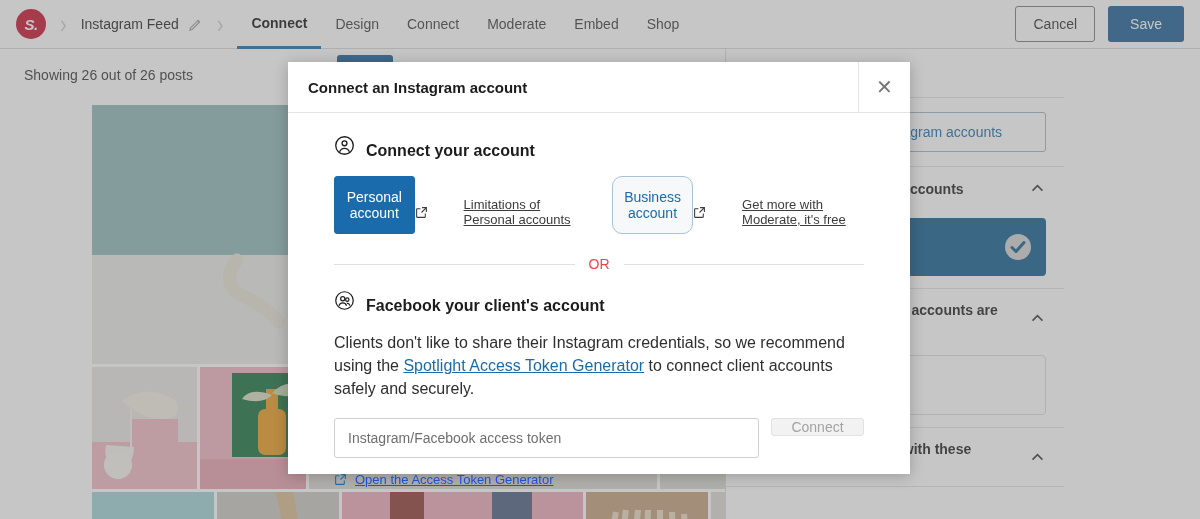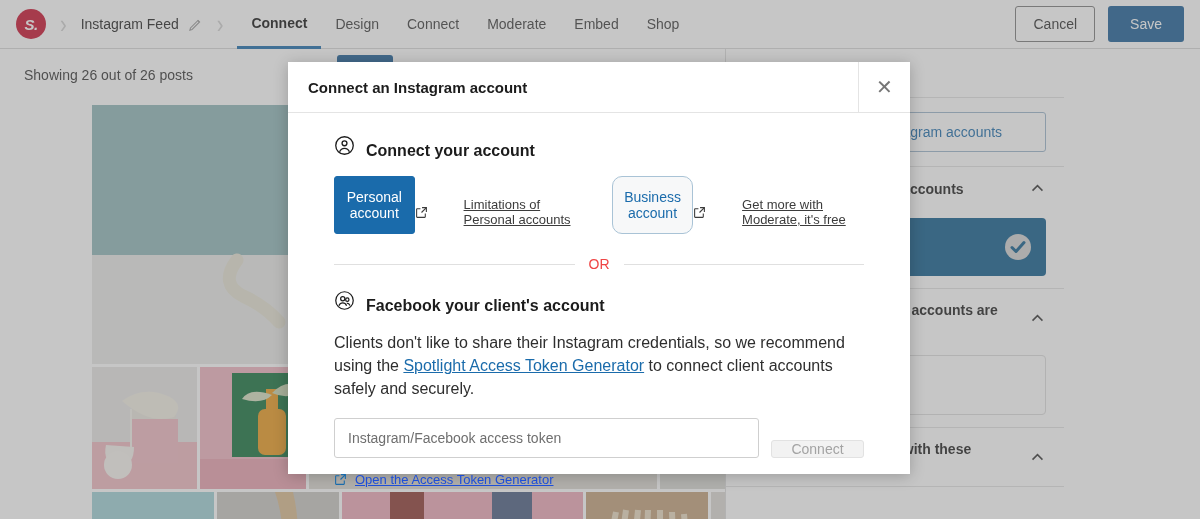--- a/index.html
+++ b/index.html
@@ -155,21 +155,21 @@
     display:flex; align-items:center; gap:8px; margin-top:14px;
     font-size:13px; text-decoration:underline; cursor:pointer;
   }
   .ext-link.dark { color:#3c3c3c;gap:36px; }
   .ext-link.blue { color:#1d4ed8; }
   .or-wrap { display:flex; align-items:center; gap:14px; margin:22px 0 18px 0; }
   .or-line { flex:1; height:1px; background:#e0e0e0; }
   .or-text { font-size:14px; color:#ef4444; }
   .sec-desc { font-size:16px; color:#2e2e2e; line-height:1.45; margin-bottom:17px; }
   .inline-link { color:#1a6bab; text-decoration:underline; cursor:pointer; }
-  .token-row { display:flex; gap:12px; align-items:flex-end; }
+  .token-row { display:flex; gap:12px; align-items:flex-start; }
   .token-input {
     flex:1; border:1px solid #cfcfcf; border-radius:3px;
     padding:11px 13px; font-size:14px; color:#1c1c1c;
     font-family:"Liberation Sans", sans-serif; background:#ffffff; outline:none;
   }
   .token-input::placeholder { color:#6f6f6f; }
   .btn-connect {
     width:93px; background:#f2f2f2; color:#a3a3a3; border:1px solid #e2e2e2;
     border-radius:3px; font-size:14px; cursor:default;
     font-family:"Liberation Sans", sans-serif;

